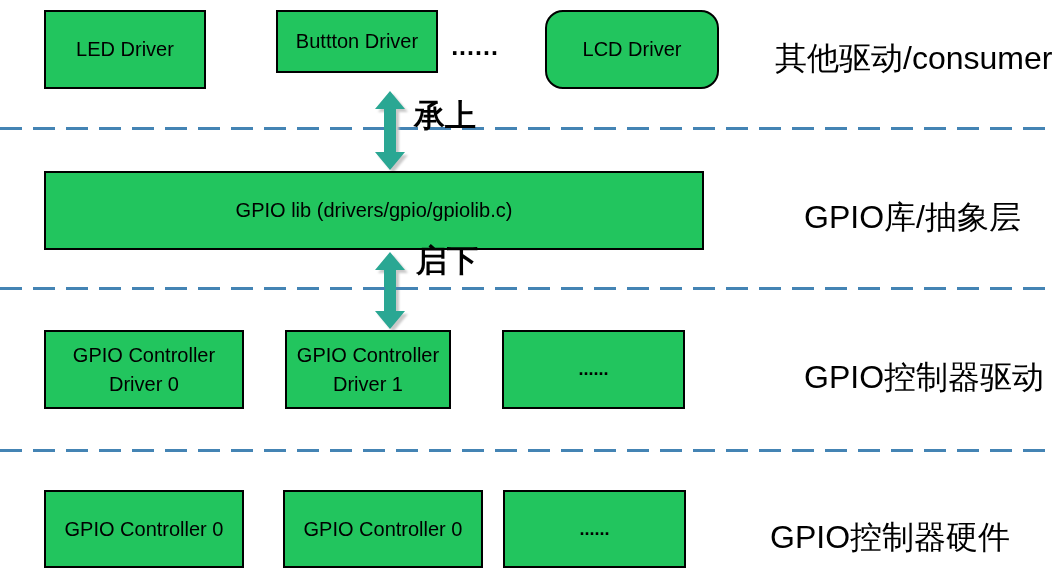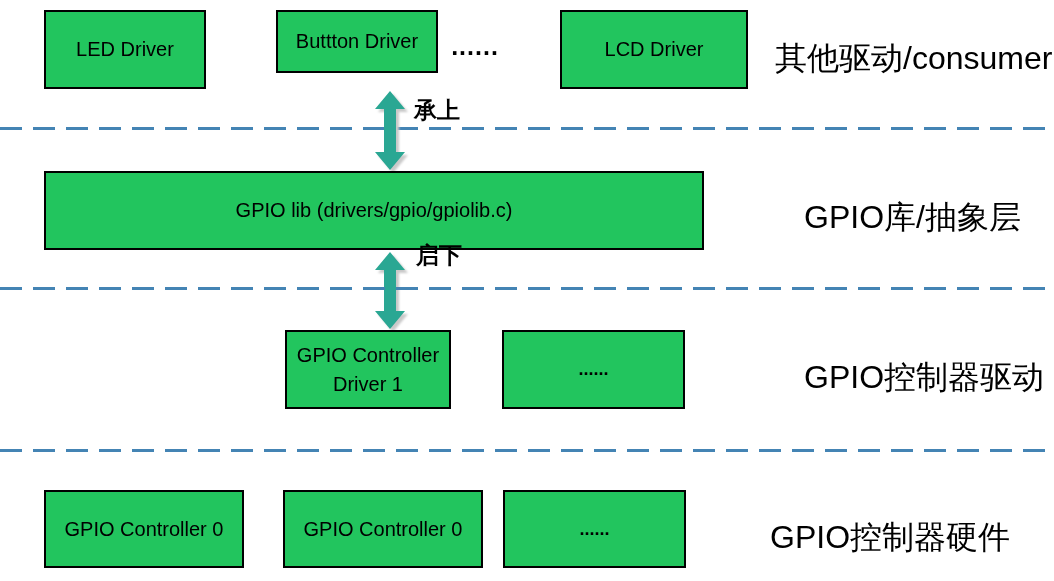--- a/index.html
+++ b/index.html
@@ -21,21 +21,21 @@
     align-items: center;
     justify-content: center;
     text-align: center;
     font-size: 20px;
     line-height: 1.45;
     padding: 2px 8px;
   }
   
   .box-led    { left: 44px;  top: 10px; width: 162px; height: 79px; }
   .box-button { left: 243px; top: 10px; width: 162px; height: 63px; margin-left: 33px; }
-  .box-lcd    { left: 560px; top: 10px; width: 188px; height: 79px; }
+  .box-lcd    { left: 545px; top: 10px; width: 174px; height: 79px; border-radius: 18px; }
   .dots-top {
     position: absolute; left: 430px; top: 10px; width: 90px; height: 72px;
     display: flex; align-items: center; justify-content: center;
     font-weight: bold; font-size: 25px; letter-spacing: 1px;
   }
   
   .box-gpiolib { left: 44px; top: 171px; width: 660px; height: 79px; }
   
   .box-cd0  { left: 44px;  top: 330px; width: 200px; height: 79px; }
   .box-cd1  { left: 285px; top: 330px; width: 166px; height: 79px; }
@@ -66,21 +66,21 @@
 
   .arrow {
     position: absolute;
     filter: drop-shadow(3px 3px 1px #c9c9c9);
   }
   .arrow-top { left: 375px; top: 91px; }
   .arrow-mid { left: 375px; top: 252px; }
 
   .arrow-label {
     position: absolute;
-    font-size: 23px;
+    font-size: 31px;
     font-weight: bold;
     white-space: nowrap;
     font-family: Liberation Sans, sans-serif;
   }
   .arrow-label-top { left: 414px; top: 95px; }
   .arrow-label-mid { left: 416px; top: 240px; }
 </style>
 </head>
 <body>
 
@@ -102,20 +102,21 @@
   <div class="box box-gpiolib">GPIO lib (drivers/gpio/gpiolib.c)</div>
   <div class="layer-label label-row2">GPIO库/抽象层</div>
 
   <svg class="arrow arrow-mid" width="30" height="77" viewBox="0 0 30 77">
     <polygon points="15,0 30,18 21,18 21,59 30,59 15,77 0,59 9,59 9,18 0,18" fill="#2aa793"></polygon>
   </svg>
   <div class="arrow-label arrow-label-mid">启下</div>
 
   <div class="divider divider-2"></div>
 
+  <div class="box box-cd0">GPIO Controller Driver 0</div>
   <div class="box box-cd1">GPIO Controller Driver 1</div>
   <div class="box box-cd-m">......</div>
   <div class="layer-label label-row3">GPIO控制器驱动</div>
 
   <div class="divider divider-3"></div>
 
   <div class="box box-c0">GPIO Controller 0</div>
   <div class="box box-c1">GPIO Controller 0</div>
   <div class="box box-c-m">......</div>
   <div class="layer-label label-row4">GPIO控制器硬件</div>

